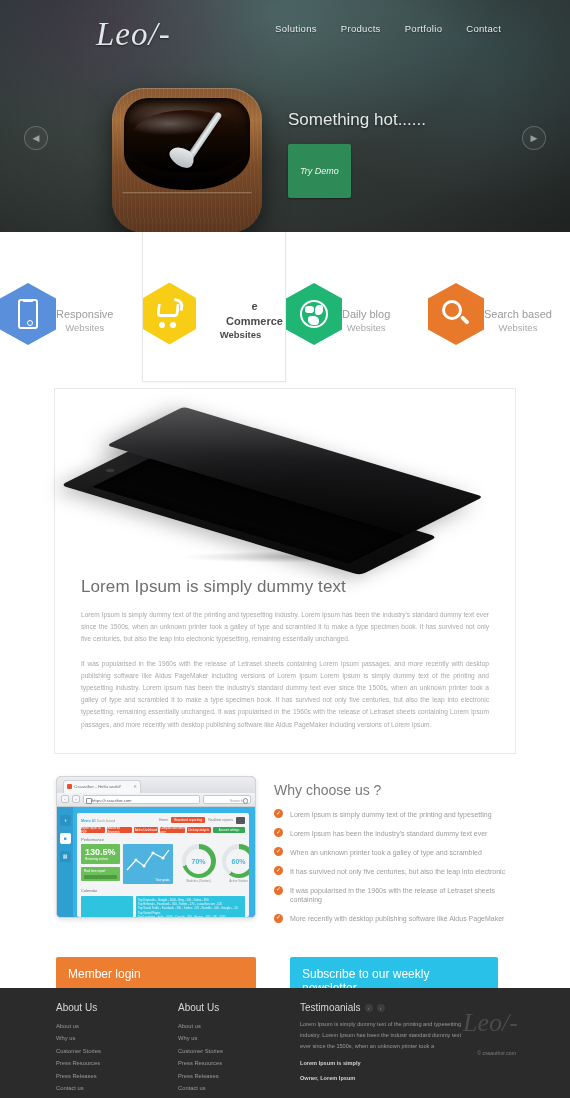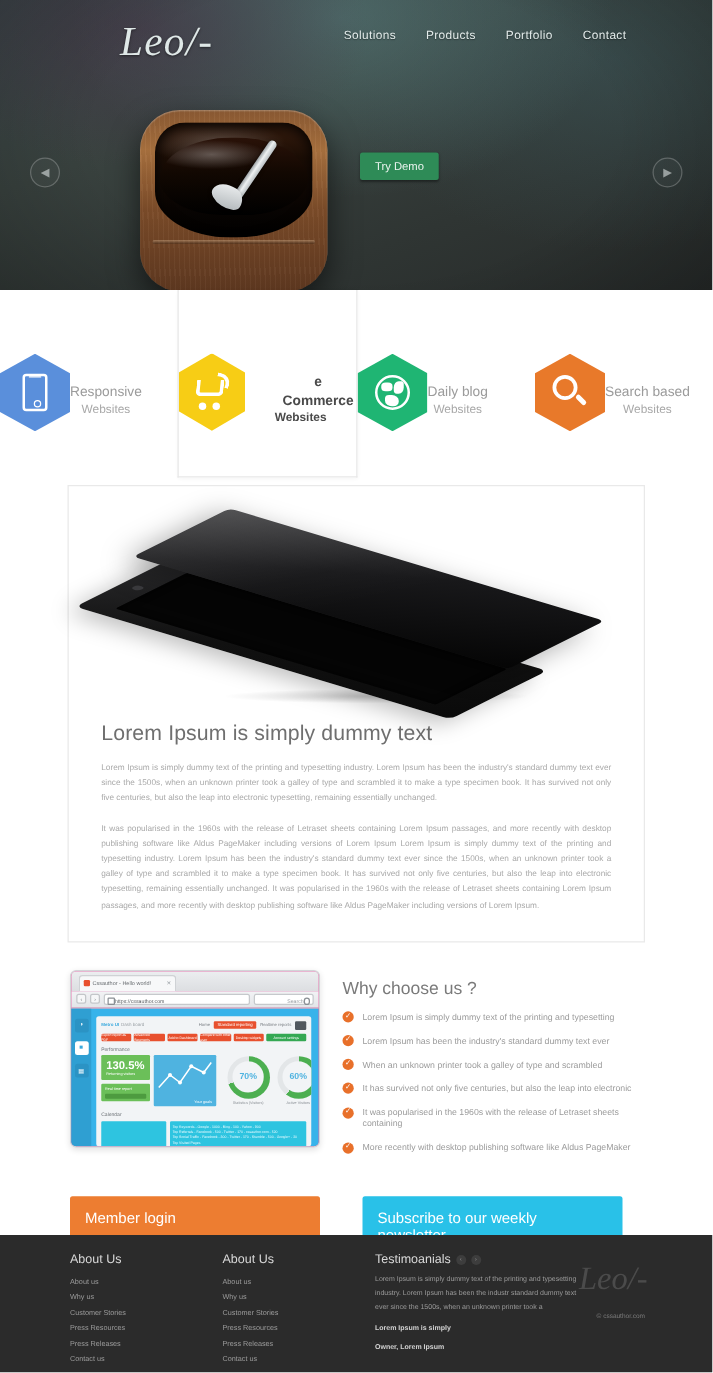--- a/index.html
+++ b/index.html
@@ -117,24 +117,25 @@
     letter-spacing: -.3px; line-height: 1.1;
     text-shadow: 0 2px 4px rgba(0,0,0,.5);
   }
   .hero-sub {
     font-size: 17px; color: #e3e8e7; margin-top: 2px;
     text-shadow: 0 1px 3px rgba(0,0,0,.5);
   }
   .try-demo {
     display: inline-block; margin-top: 14px;
     background: #2e8b57; color: #eaf4ee;
-    font-size: 9px; padding: 6px 12px;
+    font-size: 9px; padding: 22px 12px;
     border: none; border-radius: 2px;
     box-shadow: 0 1px 2px rgba(0,0,0,.4);
     cursor: pointer;
+    font-style: italic;
   }
 
   
   .features {
     position: relative; width: 570px; height: 150px;
     background: #fff;
     display: flex;
   }
   .feature {
     flex: 1; display: flex; flex-direction: row;
@@ -262,21 +263,21 @@
     margin-top: 12px; text-align: justify;
   }
 
   
   .why-section {
     position: relative; width: 570px; margin-top: 22px;
     display: flex; padding: 0 56px; gap: 18px;
   }
   .browser-shot {
     width: 200px; height: 142px; position: relative; flex-shrink: 0;
-    background: #ec4899; border: 1px solid #d2d4d7;
+    background: #d946ef; border: 1px solid #d2d4d7;
     border-radius: 5px;
     box-shadow: 0 2px 5px rgba(0,0,0,.12);
     overflow: hidden;
   }
   .bs-tabbar {
     height: 16px; background: linear-gradient(180deg,#eceef0,#dcdee1);
     position: relative; padding-left: 6px;
   }
   .bs-tab {
     position:absolute; left:6px; top:3px; width: 78px; height: 13px;
@@ -431,20 +432,21 @@
   <div class="app-icon">
     <div class="wood-grain"></div>
     <div class="bowl"></div>
     <div class="choco"></div>
     <div class="spoon-handle"></div>
     <div class="spoon-bowl"></div>
     <div class="rim"></div>
   </div>
 
   <div class="hero-text">
+    <div class="hero-sub">Something hot......</div>
     <button class="try-demo">Try Demo</button>
   </div>
 </div>
 
 <div class="features">
   <div class="feature">
     <div class="hexagon" style="background:#5a8fdb">
       <div class="phone-glyph"></div>
     </div>
     <div class="feature-label">

